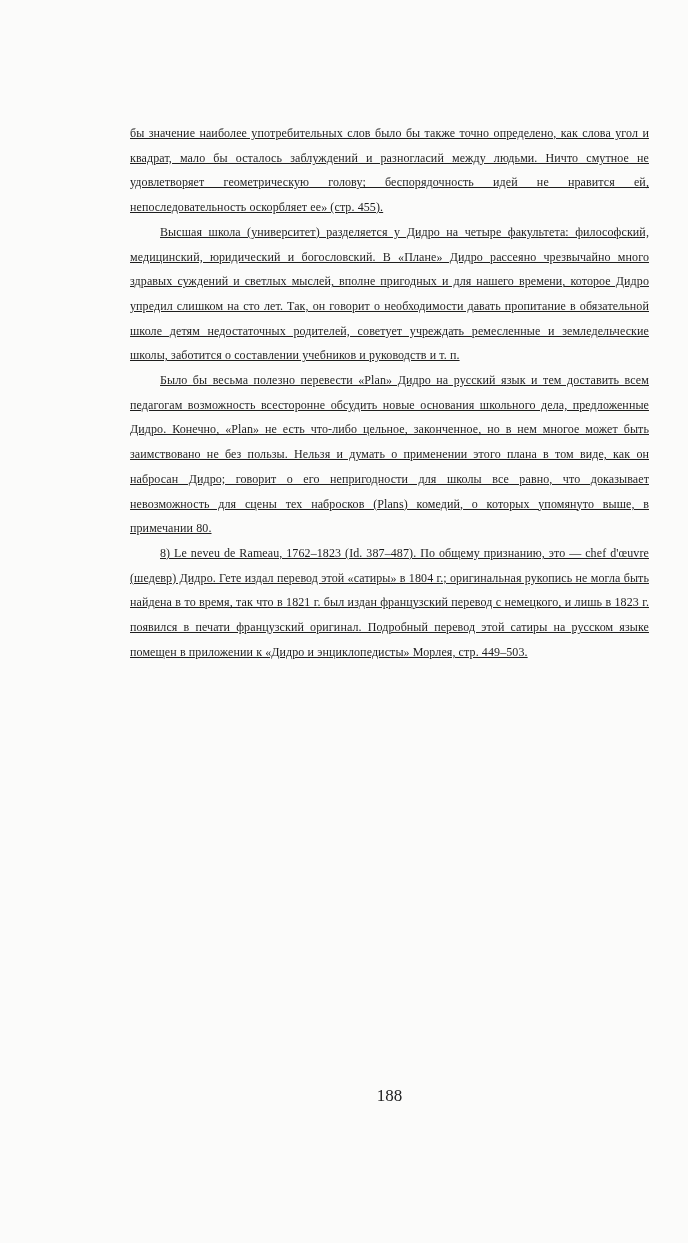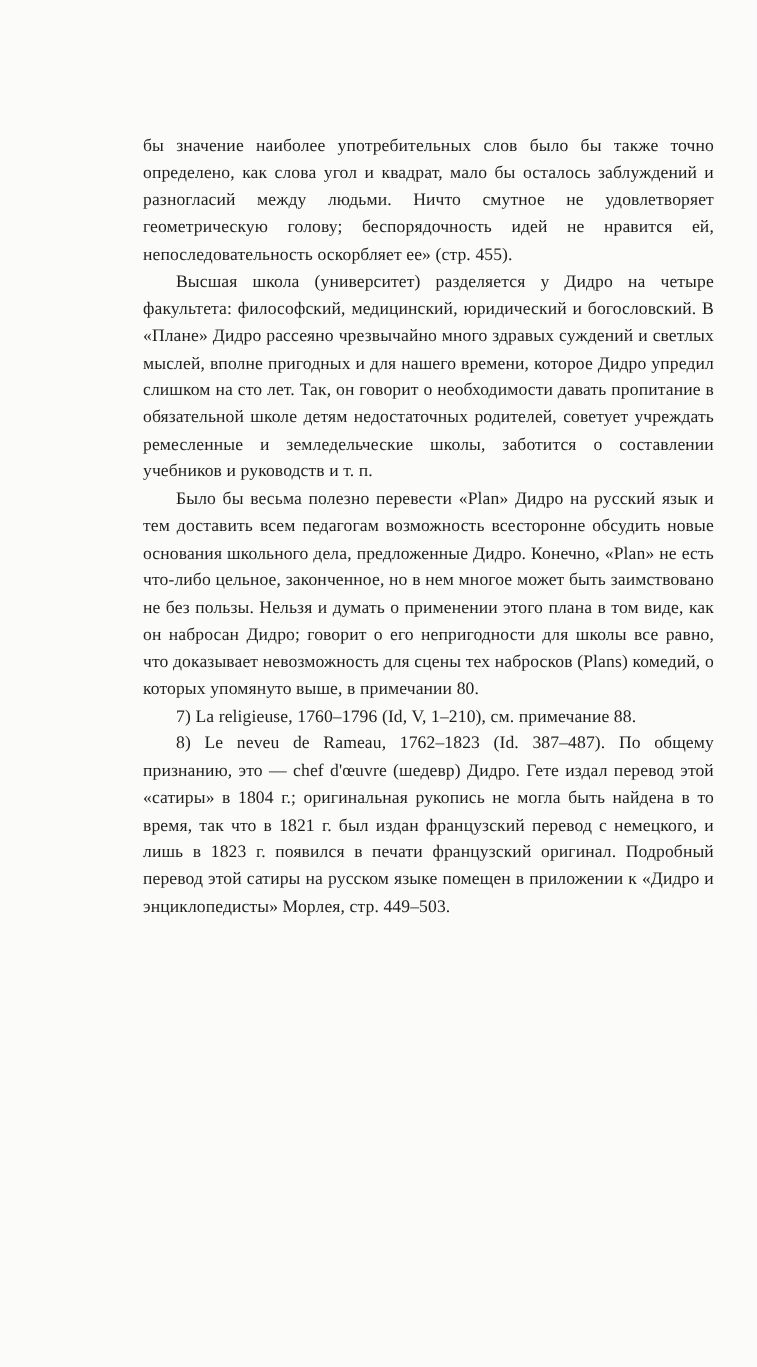--- a/index.html
+++ b/index.html
@@ -14,24 +14,25 @@
     background: #fbfbfa;
     overflow: hidden;
     font-family: "Liberation Serif", "DejaVu Serif", serif;
     color: #1e1e1e;
   }
   .text-block {
     position: absolute;
     left: 130px;
     top: 121px;
     width: 519px;
-    font-size: 16px;
+    font-size: 12px;
     line-height: 24.7px;
     text-align: justify;
     letter-spacing: 0.1px;
+    text-decoration: underline;
   }
   .para {
     margin: 0;
     text-indent: 30px;
   }
   .para.no-indent {
     text-indent: 0;
   }
   .page-number {
     position: absolute;
@@ -44,16 +45,16 @@
   }
 </style>
 </head>
 <body>
 
 <div class="page">
   <div class="text-block">
     <p class="para no-indent">бы значение наиболее употребительных слов было бы также точно определено, как слова угол и квадрат, мало бы осталось заблуждений и разногласий между людьми. Ничто смутное не удовлетворяет геометрическую голову; беспорядочность идей не нравится ей, непоследовательность оскорбляет ее» (стр. 455).</p>
     <p class="para">Высшая школа (университет) разделяется у Дидро на четыре факультета: философский, медицинский, юридический и богословский. В «Плане» Дидро рассеяно чрезвычайно много здравых суждений и светлых мыслей, вполне пригодных и для нашего времени, которое Дидро упредил слишком на сто лет. Так, он говорит о необходимости давать пропитание в обязательной школе детям недостаточных родителей, советует учреждать ремесленные и земледельческие школы, заботится о составлении учебников и руководств и т. п.</p>
     <p class="para">Было бы весьма полезно перевести «Plan» Дидро на русский язык и тем доставить всем педагогам возможность всесторонне обсудить новые основания школьного дела, предложенные Дидро. Конечно, «Plan» не есть что-либо цельное, законченное, но в нем многое может быть заимствовано не без пользы. Нельзя и думать о применении этого плана в том виде, как он набросан Дидро; говорит о его непригодности для школы все равно, что доказывает невозможность для сцены тех набросков (Plans) комедий, о которых упомянуто выше, в примечании 80.</p>
-    <p class="para">7) La religieuse, 1760–1796 (Id, V, 1–210), см. примечание 88.</p>
     <p class="para">8) Le neveu de Rameau, 1762–1823 (Id. 387–487). По общему признанию, это — chef d'œuvre (шедевр) Дидро. Гете издал перевод этой «сатиры» в 1804 г.; оригинальная рукопись не могла быть найдена в то время, так что в 1821 г. был издан французский перевод с немецкого, и лишь в 1823 г. появился в печати французский оригинал. Подробный перевод этой сатиры на русском языке помещен в приложении к «Дидро и энциклопедисты» Морлея, стр. 449–503.</p>
   </div>
+  <div class="page-number">188</div>
 </div>
 
 </body></html>

